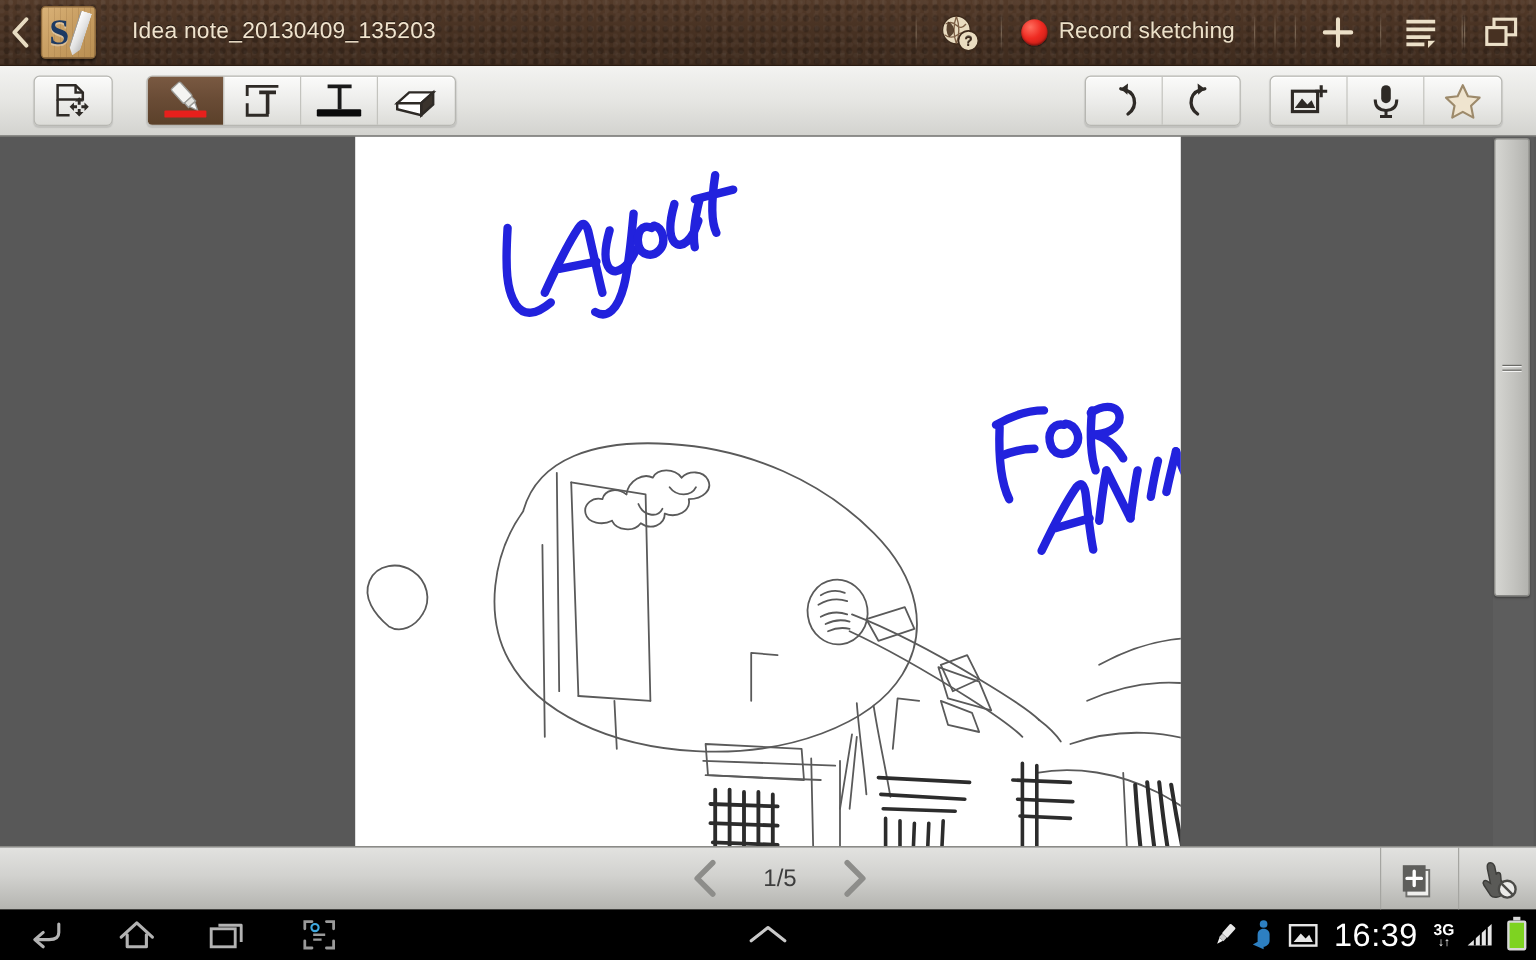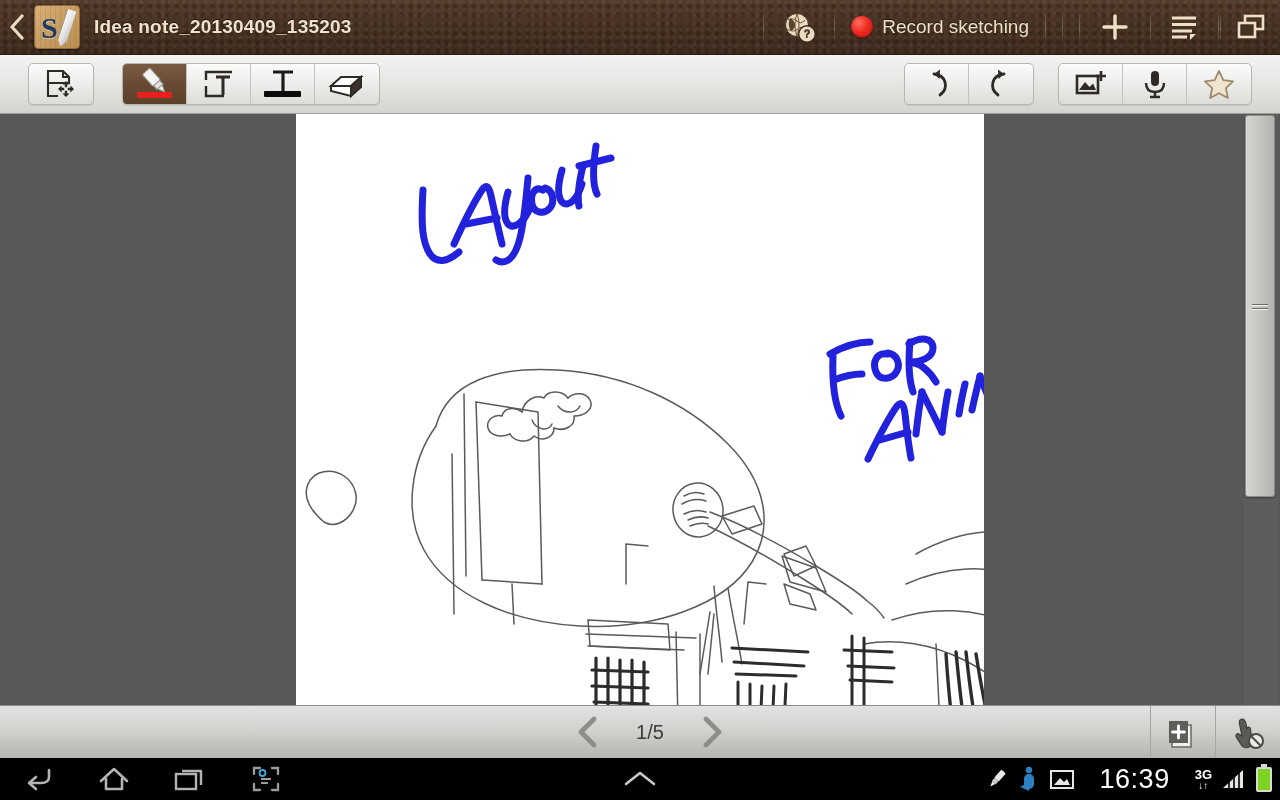--- a/index.html
+++ b/index.html
@@ -45,22 +45,22 @@
     text-shadow: 0 1px 0 rgba(255,255,255,0.35);
   }
   .snote-icon .stylus {
     position: absolute; right: 2px; top: 4px; width: 10px; height: 38px;
     background: linear-gradient(100deg, #ffffff 0%, #e2e2e2 55%, #b9b9b9 100%);
     transform: rotate(18deg); transform-origin: 50% 0%;
     clip-path: polygon(0% 0%, 100% 0%, 100% 82%, 50% 100%, 0% 82%);
     border-left: 1px solid #9a9a9a;
   }
   #doc-title {
-    margin-left: 14px; color: #f0e3cd; font-size: 19px; letter-spacing: 0.2px;
-    white-space: nowrap; text-shadow: 0 -1px 0 rgba(0,0,0,0.6); font-weight: bold;
+    margin-left: 30px; color: #f0e3cd; font-size: 19px; letter-spacing: 0.2px;
+    white-space: nowrap; text-shadow: 0 -1px 0 rgba(0,0,0,0.6);
   }
   .tb-spacer { flex: 1 1 auto; }
   .tb-sep { width: 1px; height: 30px; background: linear-gradient(180deg, rgba(255,255,255,0.02), rgba(233,216,186,0.30), rgba(255,255,255,0.02)); margin: 0 8px; }
   .tb-sep.thick { width: 3px; background: none; position: relative; margin: 0 9px; }
   .tb-sep.thick::before, .tb-sep.thick::after {
     content: ""; position: absolute; top: 0; width: 1px; height: 30px;
     background: linear-gradient(180deg, rgba(255,255,255,0.02), rgba(233,216,186,0.35), rgba(255,255,255,0.02));
   }
   .tb-sep.thick::before { left: 0; }
   .tb-sep.thick::after { right: 0; }
@@ -151,21 +151,21 @@
   }
 
   
   #navbar {
     position: absolute; left: 0; top: 758px; width: 1280px; height: 42px;
     background: #000; display: flex; align-items: center;
   }
   .nav-btn { width: 76px; height: 42px; display: flex; align-items: center; justify-content: center; cursor: pointer; }
   #navbar .center-up { position: absolute; left: 0; right: 0; display: flex; justify-content: center; pointer-events: none; }
   .tray { position: absolute; right: 8px; top: 0; height: 42px; display: flex; align-items: center; gap: 9px; }
-  #clock { color: #fff; font-size: 27px; letter-spacing: 0.5px; margin: 0 16px; }
+  #clock { color: #fff; font-size: 27px; letter-spacing: 0.5px; margin: 0 4px; }
   .net3g { display: flex; flex-direction: column; align-items: center; line-height: 1; }
   .net3g b { color: #fff; font-size: 13px; font-weight: bold; }
   .net3g s { color: #fff; font-size: 10px; text-decoration: none; }
   .battery {
     width: 16px; height: 25px; border: 2px solid #d8d8d8; border-radius: 2px;
     position: relative; background: #7ed321;
   }
   .battery::before {
     content: ""; position: absolute; left: 3px; top: -5px; width: 6px; height: 3px; background: #d8d8d8;
   }

